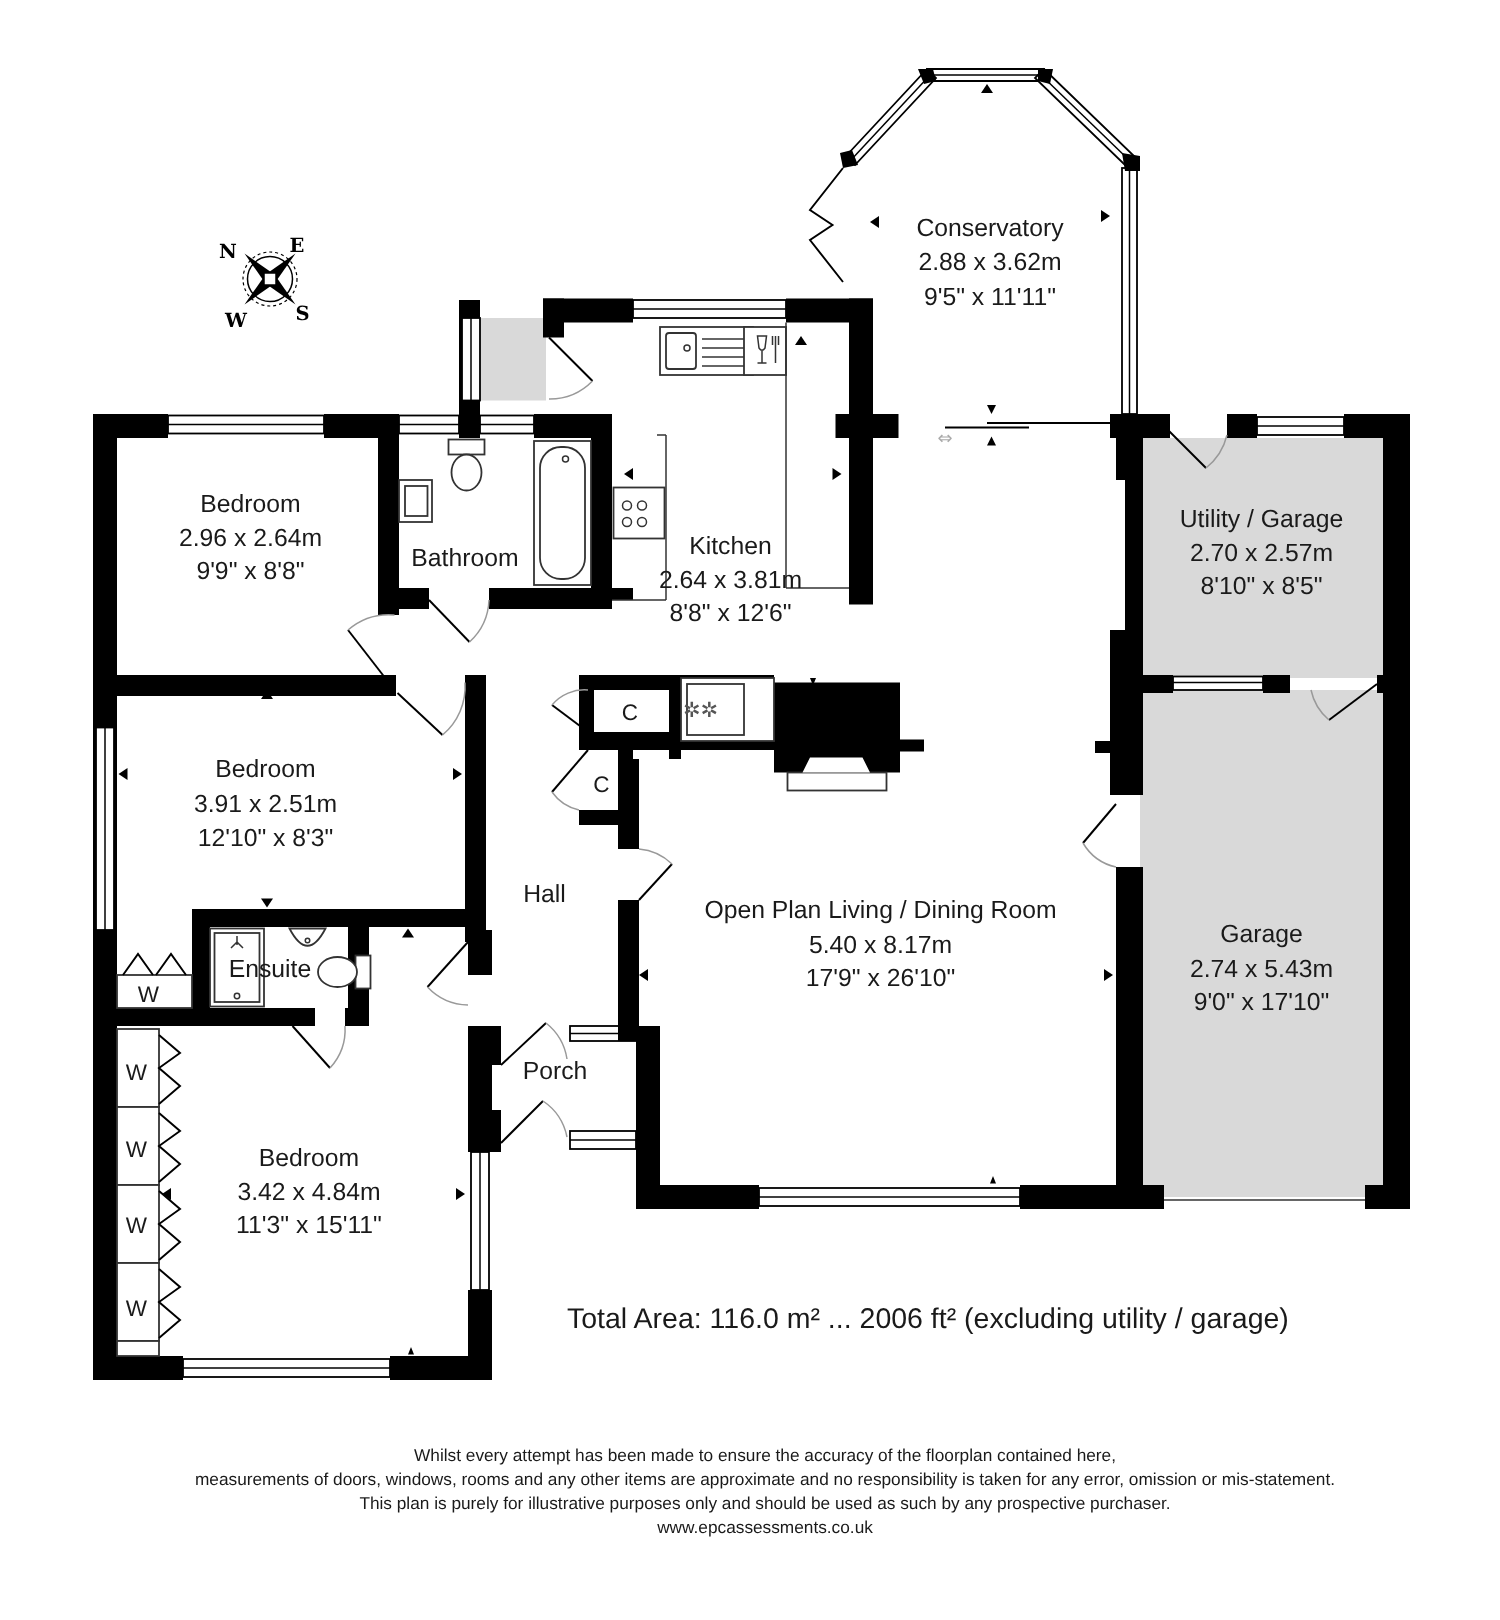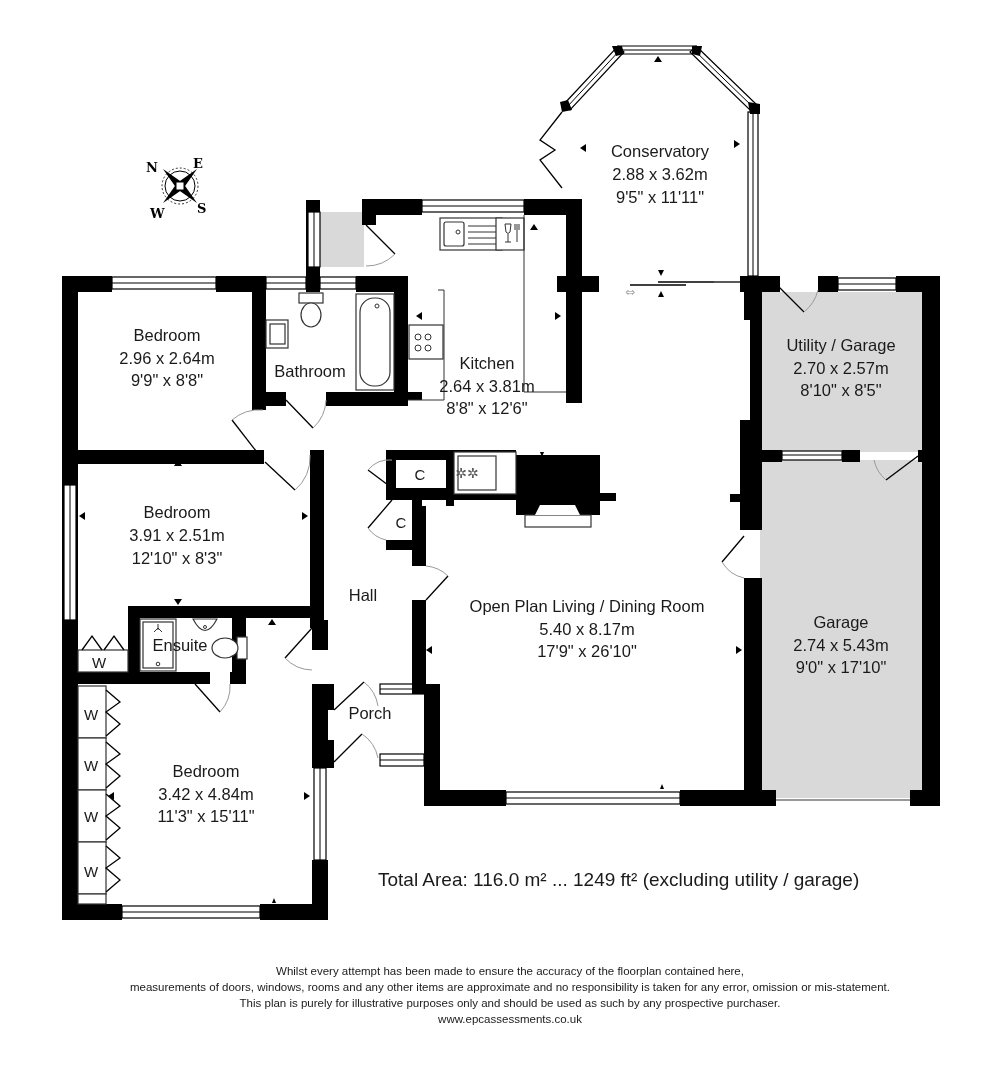--- a/index.html
+++ b/index.html
@@ -363,20 +363,20 @@
   <text class="small" x="420" y="480">C</text>
   <text class="small" x="401" y="528">C</text>
 
   <text class="small" x="99" y="668">W</text>
   <text class="small" x="91" y="720">W</text>
   <text class="small" x="91" y="771">W</text>
   <text class="small" x="91" y="822">W</text>
   <text class="small" x="91" y="877">W</text>
 </svg>
 
-<div id="total-area">Total Area: 116.0 m² ... 1249 ft² (excluding utility / garage)</div>
+<div id="total-area">Total Area: 116.0 m² ... 2006 ft² (excluding utility / garage)</div>
 
 <div id="disclaimer">
   <div>Whilst every attempt has been made to ensure the accuracy of the floorplan contained here,</div>
   <div>measurements of doors, windows, rooms and any other items are approximate and no responsibility is taken for any error, omission or mis-statement.</div>
   <div>This plan is purely for illustrative purposes only and should be used as such by any prospective purchaser.</div>
   <div>www.epcassessments.co.uk</div>
 </div>
 
 </body></html>

